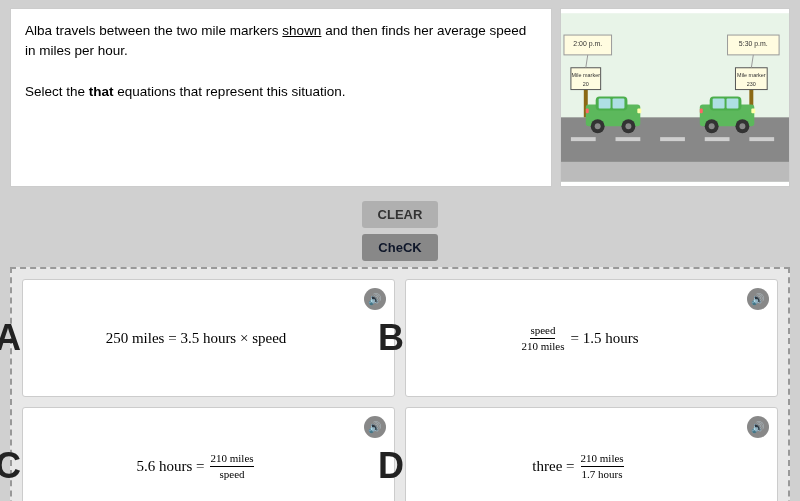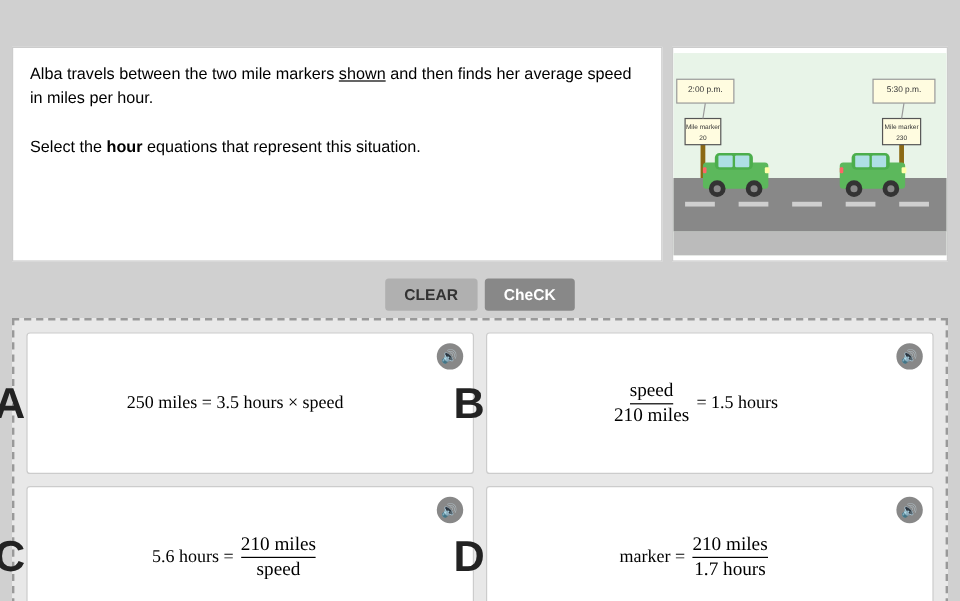--- a/index.html
+++ b/index.html
@@ -10,21 +10,20 @@
       font-family: Arial, sans-serif;
       overflow: hidden;
     }
 
     
     .top-section {
       display: flex;
       background: #d0d0d0;
       padding: 8px 10px;
       height: 195px;
-      margin-top: 31px;
     }
 
     .text-panel {
       background: white;
       flex: 1;
       padding: 12px 14px;
       margin-right: 8px;
       border: 1px solid #ccc;
       font-size: 13.5px;
       line-height: 1.5;
@@ -48,44 +47,45 @@
 
     
     .road-scene {
       width: 100%;
       height: 100%;
     }
 
     
     .toolbar {
       display: flex;
-      justify-content: center;
+      justify-content: flex-start;
       align-items: center;
       padding: 6px 10px;
       background: #d0d0d0;
       gap: 6px;
+      flex-direction: column;
     }
 
     .btn-clear, .btn-check {
       padding: 6px 16px;
       font-size: 13px;
       font-weight: bold;
       border: none;
       cursor: pointer;
       border-radius: 3px;
     }
 
     .btn-clear {
       background: #b0b0b0;
       color: #333;
     }
 
     .btn-check {
       background: #888;
-      color: #ffffff;
+      color: #0f172a;
     }
 
     
     .answer-area {
       border: 2px dashed #999;
       margin: 0 10px 8px 10px;
       padding: 10px;
       background: #e8e8e8;
       display: grid;
       grid-template-columns: 1fr 1fr;
@@ -136,21 +136,21 @@
       font-size: 15px;
       font-family: Georgia, serif;
       text-align: center;
     }
 
     .fraction {
       display: inline-flex;
       flex-direction: column;
       align-items: center;
       vertical-align: middle;
-      font-size: 16px;
+      font-size: 11px;
       line-height: 1.1;
       margin: 0 2px;
     }
 
     .fraction .numerator {
       border-bottom: 1px solid black;
       padding-bottom: 1px;
       white-space: nowrap;
     }
 
@@ -170,21 +170,21 @@
 </head>
 <body>
 
 <div class="top-section">
   <div class="text-panel">
     <p>
       Alba travels between the two mile markers <span class="shown">shown</span> and then finds her average speed in miles per hour.
     </p>
     <br>
     <p>
-      Select the <span class="bold">hour</span> equations that represent this situation.
+      Select the <span class="bold">that</span> equations that represent this situation.
     </p>
   </div>
 
   <div class="image-panel">
     <svg class="road-scene" viewBox="0 0 230 170">
 
       <rect width="230" height="170" fill="#e8f4e8"></rect>
 
       <rect x="0" y="105" width="230" height="45" fill="#888"></rect>
 
@@ -293,21 +293,21 @@
         <span class="numerator">210 miles</span>
         <span class="denominator">speed</span>
       </span>
     </div>
   </div>
 
   <div class="answer-card">
     <span class="answer-label">D</span>
     <div class="audio-btn">🔊</div>
     <div class="equation eq-row">
-      <span>marker =</span>
+      <span>three =</span>
       <span class="fraction">
         <span class="numerator">210 miles</span>
         <span class="denominator">1.7 hours</span>
       </span>
     </div>
   </div>
 
 </div>
 
 </body></html>

